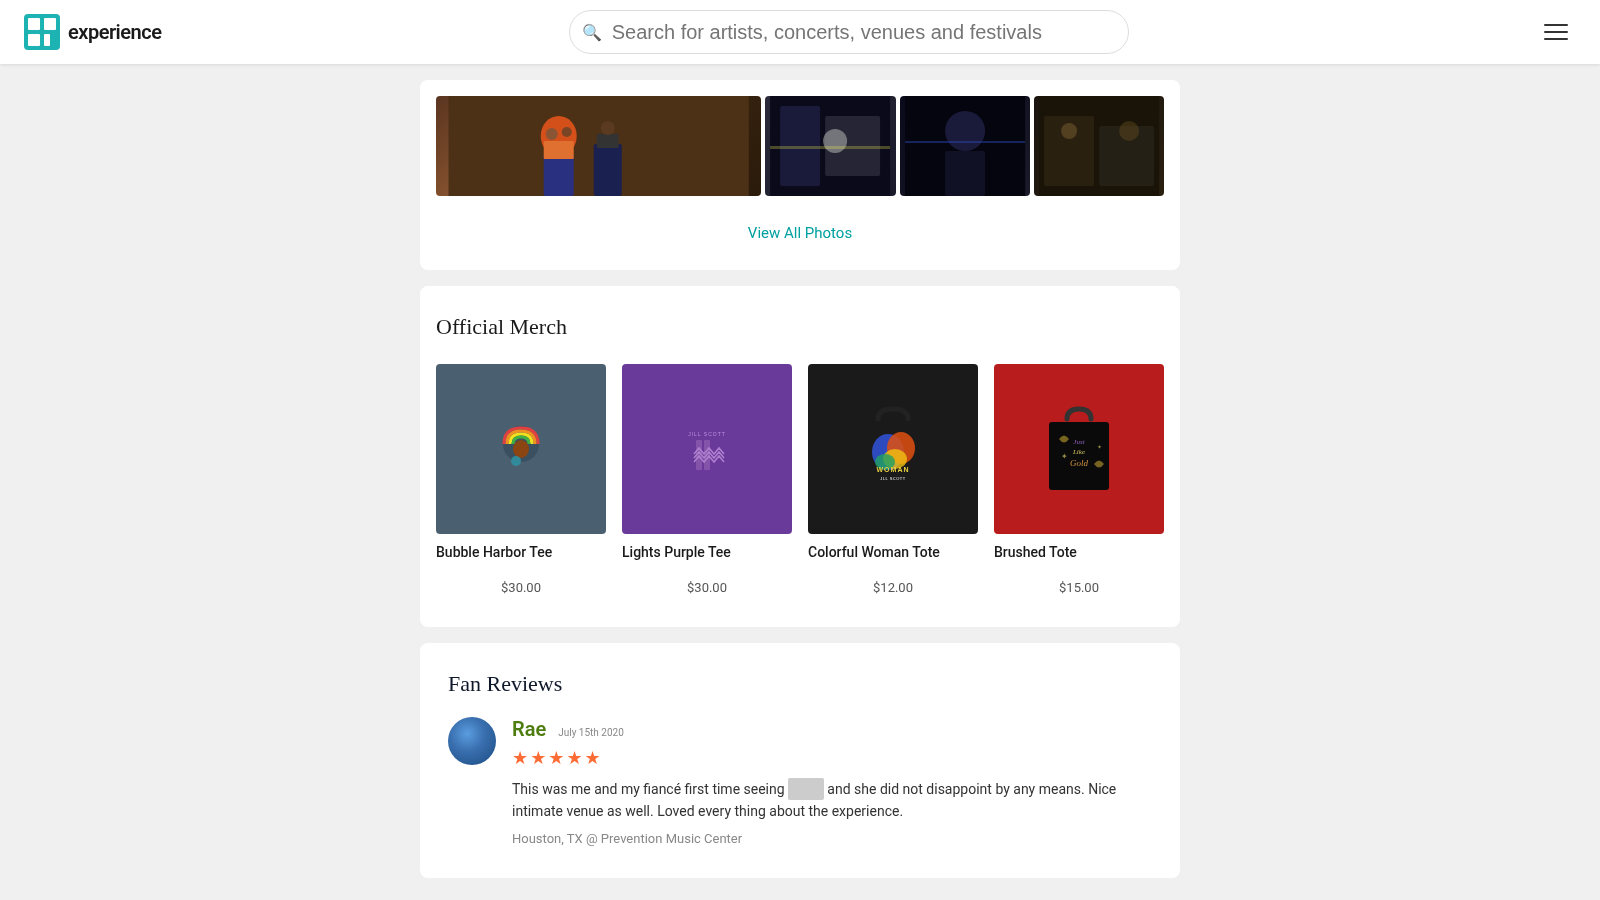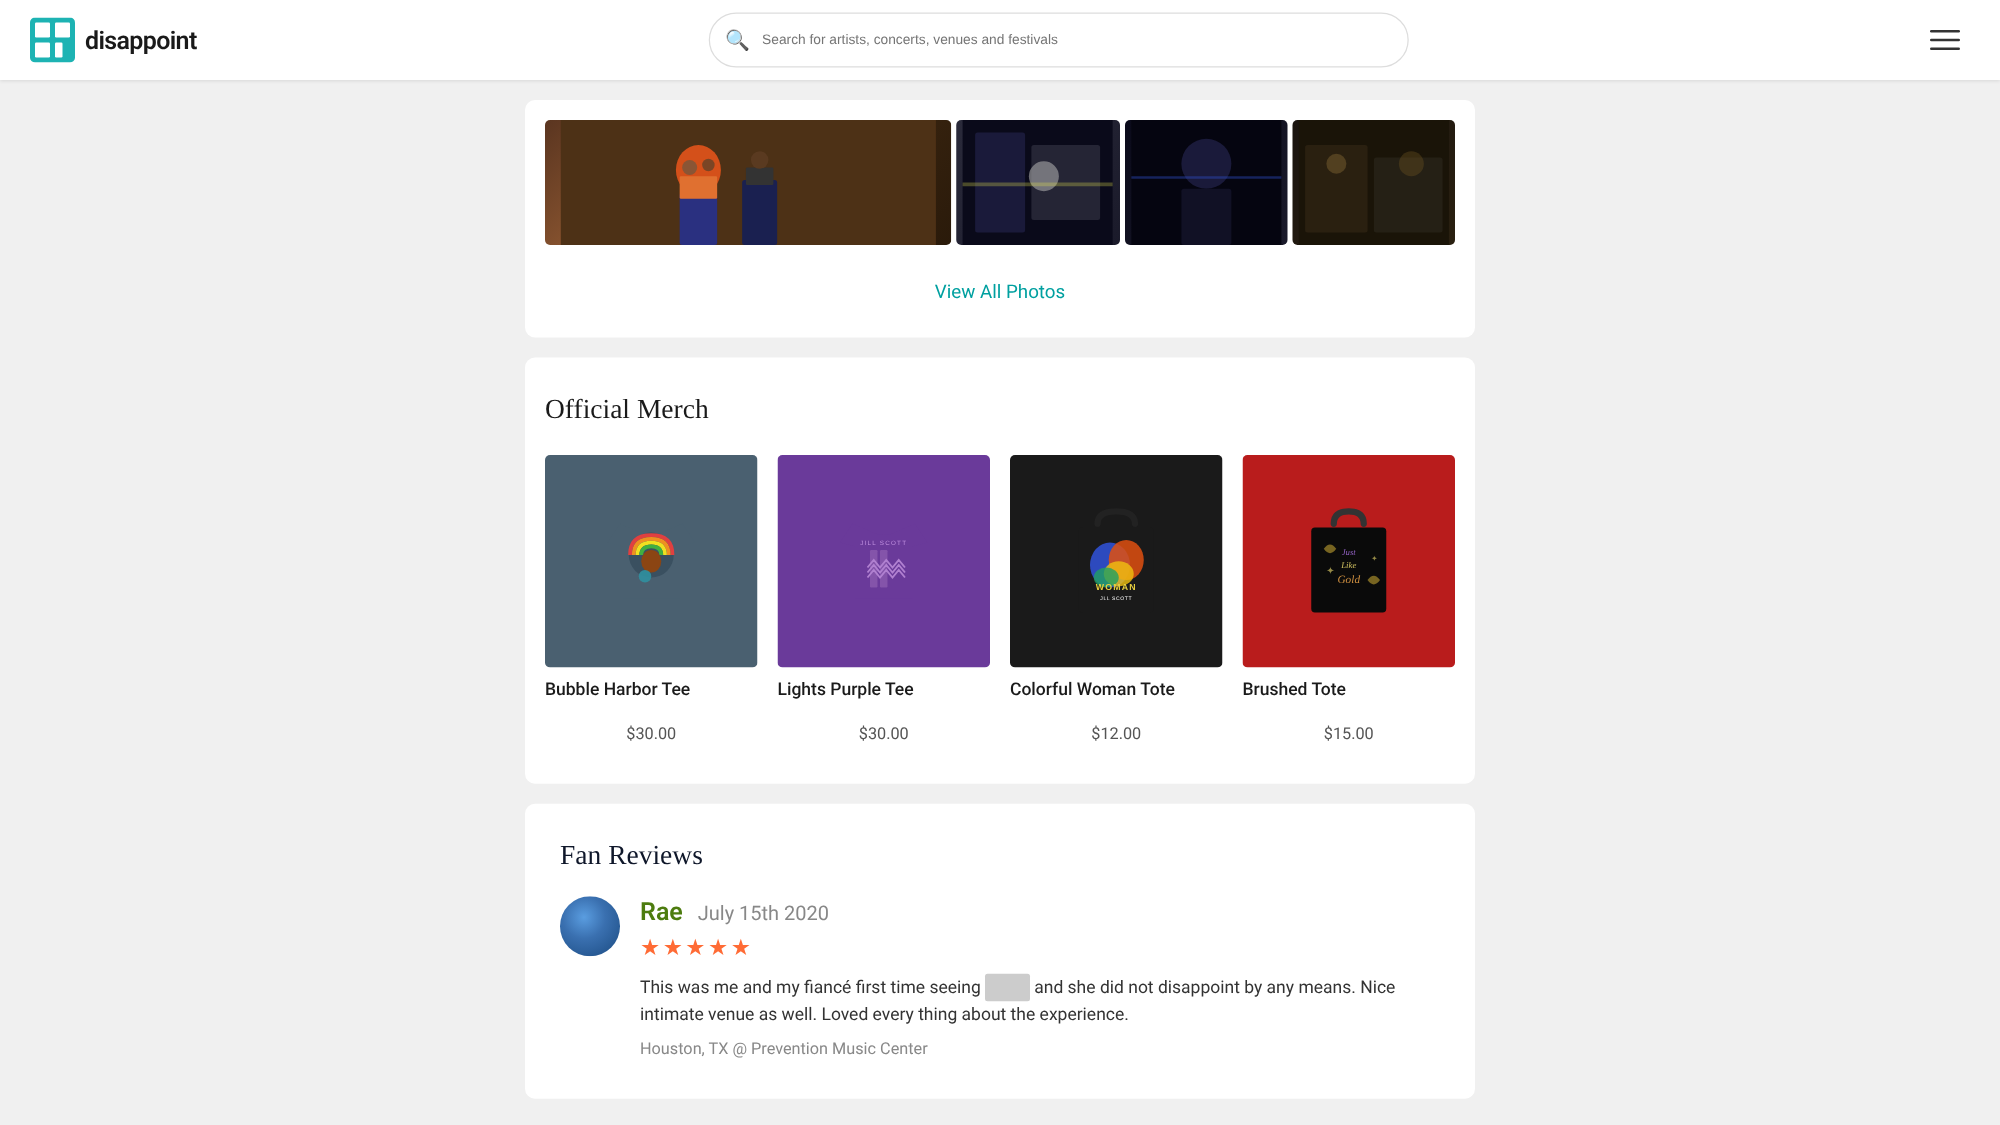--- a/index.html
+++ b/index.html
@@ -44,21 +44,21 @@
       max-width: 560px;
       margin: 0 auto;
       position: relative;
     }
     .search-input {
       width: 100%;
       height: 44px;
       border: 1.5px solid #ddd;
       border-radius: 22px;
       padding: 0 16px 0 42px;
-      font-size: 11px;
+      font-size: 20px;
       color: #000000;
       outline: none;
       background: #fff;
     }
     .search-icon-wrap {
       position: absolute;
       left: 14px;
       top: 50%;
       transform: translateY(-50%);
       color: #999;
@@ -275,21 +275,21 @@
     .review-content {
       flex: 1;
     }
     .reviewer-name {
       font-size: 20px;
       font-weight: 600;
       color: #4d7c0f;
       display: inline;
     }
     .review-date {
-      font-size: 16px;
+      font-size: 10px;
       color: #888;
       margin-left: 8px;
       text-align: center;
     }
     .stars {
       display: flex;
       gap: 2px;
       margin: 6px 0 10px;
     }
     .star {
@@ -330,21 +330,21 @@
 
 <header class="header">
   <div class="logo">
     <svg class="logo-icon" viewBox="0 0 36 36" xmlns="http://www.w3.org/2000/svg">
       <rect width="36" height="36" rx="4" fill="#1db3b3"></rect>
       <rect x="4" y="4" width="12" height="12" rx="1" fill="#fff"></rect>
       <rect x="20" y="4" width="12" height="12" rx="1" fill="#fff"></rect>
       <rect x="4" y="20" width="12" height="12" rx="1" fill="#fff"></rect>
       <rect x="20" y="20" width="6" height="12" rx="1" fill="#fff"></rect>
     </svg>
-    <span class="logo-text">disappoint</span>
+    <span class="logo-text">experience</span>
   </div>
 
   <div class="search-bar">
     <span class="search-icon-wrap">🔍</span>
     <input class="search-input" type="text" placeholder="Search for artists, concerts, venues and festivals" style="">
   </div>
 
   <div class="hamburger">
     <div class="hamburger-line"></div>
     <div class="hamburger-line"></div>

